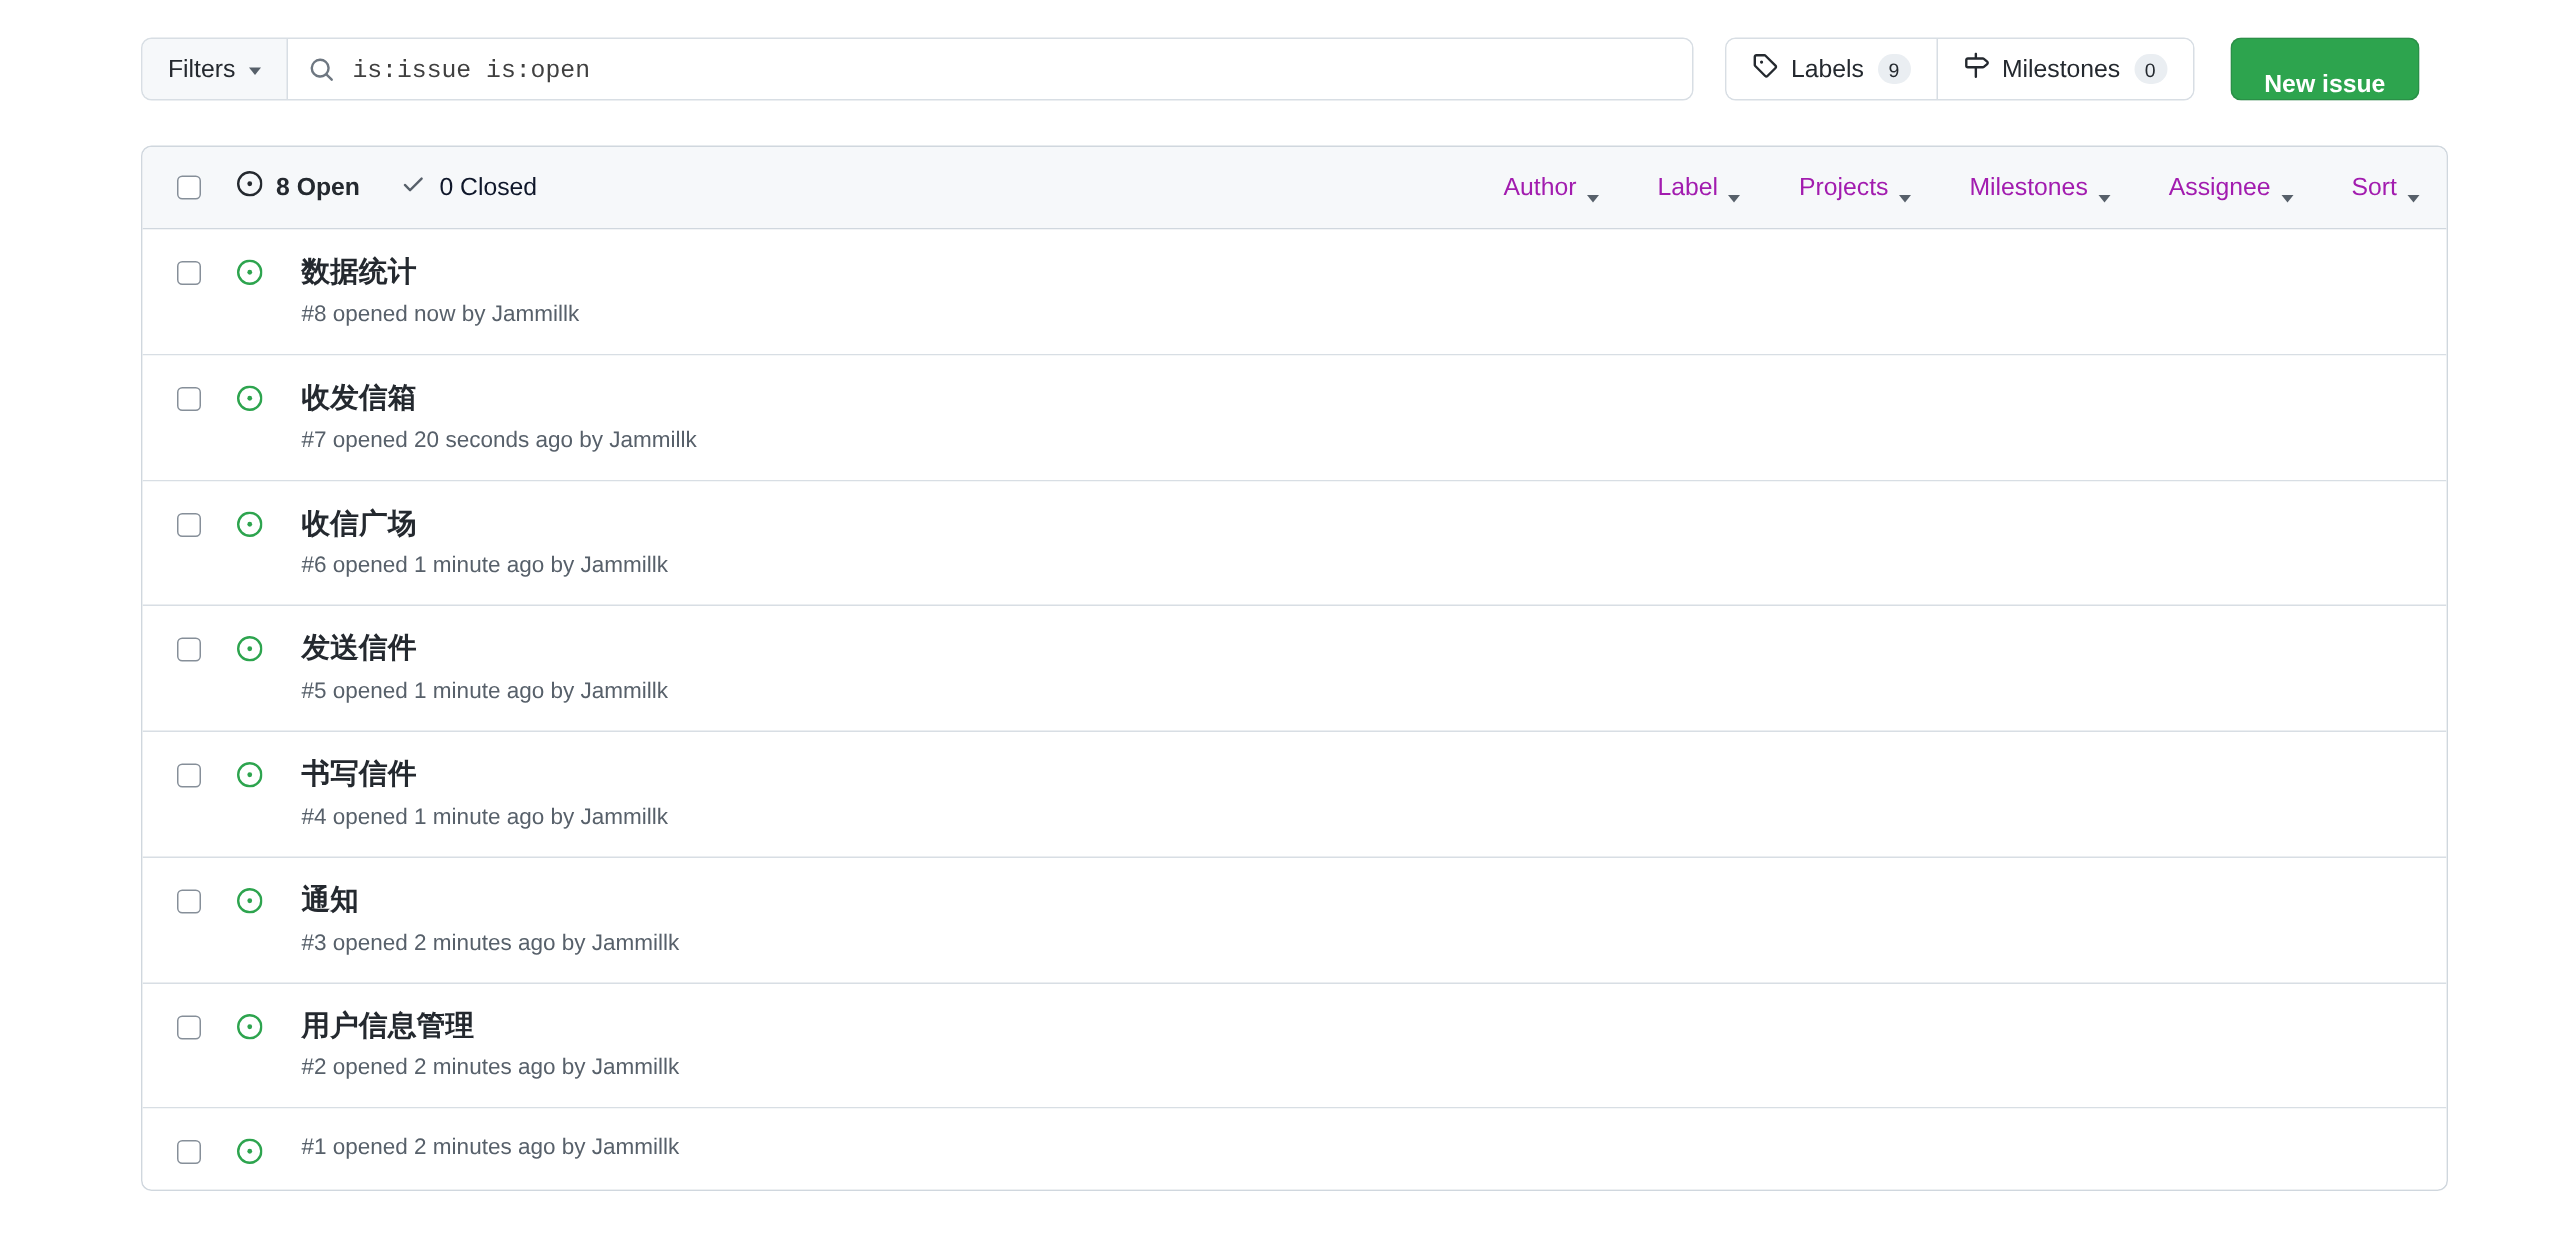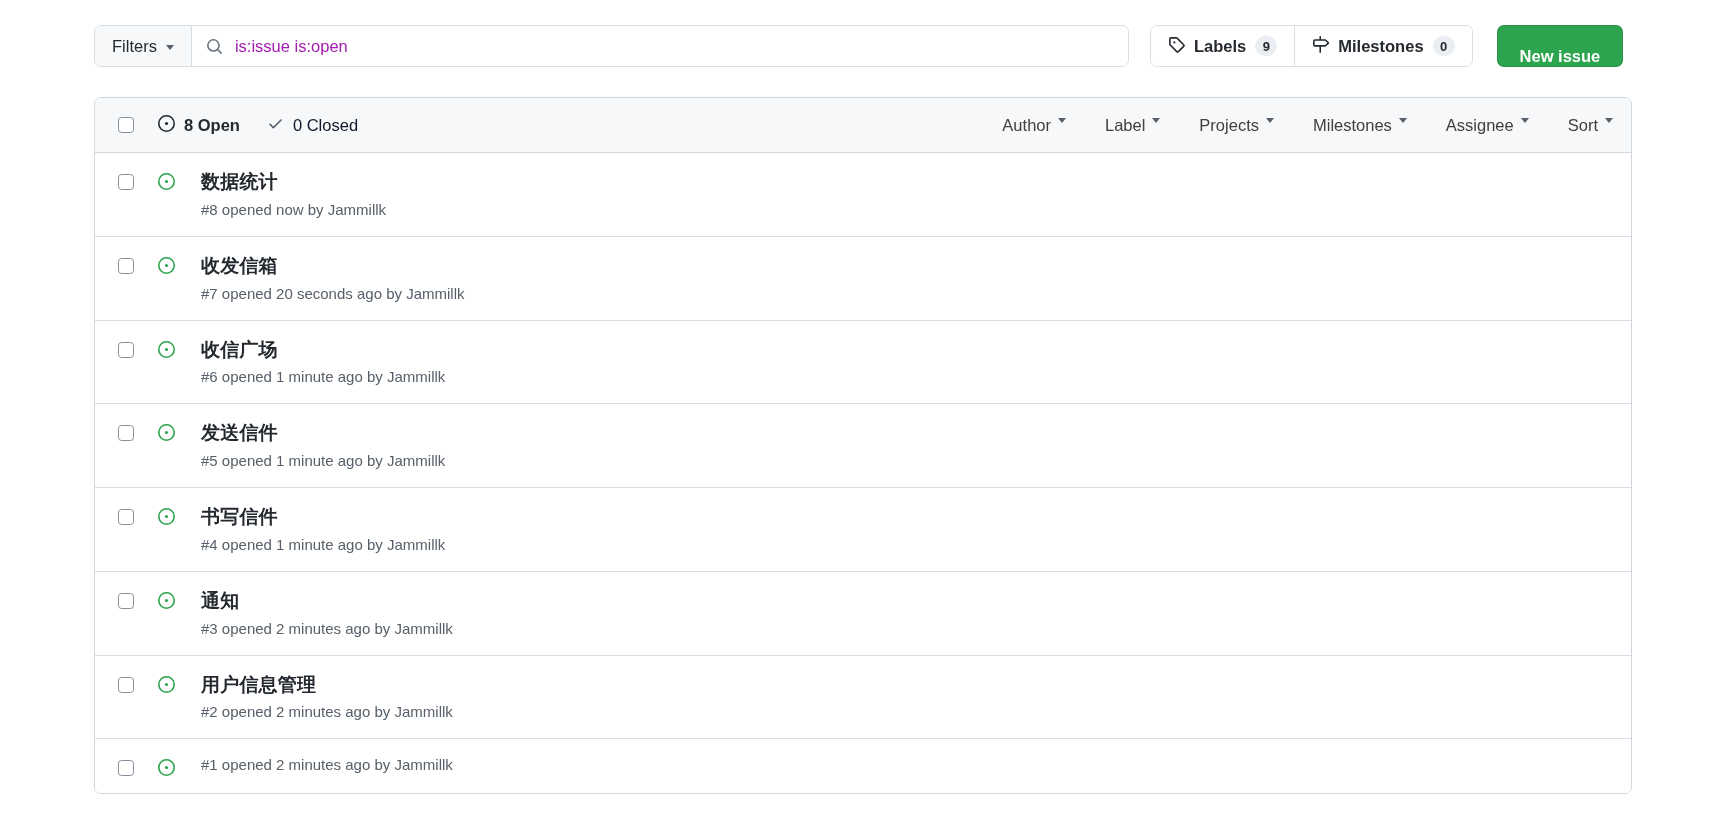--- a/index.html
+++ b/index.html
@@ -53,37 +53,36 @@
     flex: 1;
     display: flex; align-items: center; gap: 12px;
     padding: 0 14px;
     background: #ffffff;
     cursor: text;
   }
   .search-field .sicon { flex: none; display:flex; }
   .search-input {
     border: 0; outline: 0;
     background: transparent;
-    font-family: Liberation Sans, sans-serif;
+    font-family: Liberation Mono, monospace;
     font-size: 16.5px;
-    color: #a21caf;
+    color: #404040;
     width: 100%;
     padding: 0;
   }
 
   .spacer { width: 21px; flex: none; }
 
   
   .seg-group {
     display: flex; height: 42px;
     border: 1px solid #d8dee4;
     border-radius: 7px;
     overflow: hidden;
     background: #fff;
-    font-weight: bold;
   }
   .seg-btn {
     display: flex; align-items: center; gap: 9px;
     padding: 0 17px;
     font-size: 16.5px; color: #24292f;
     background:#fff;
     cursor: pointer;
     white-space: nowrap;
   }
   .seg-btn + .seg-btn { border-left: 1px solid #d8dee4; }
@@ -143,22 +142,22 @@
     margin: 0;
   }
   .cb:checked { background:#0969da; border-color:#0969da; }
   .state-counts { display:flex; align-items:center; gap: 27px; margin-left: 24px; }
   .state-item { display:flex; align-items:center; gap: 9px; font-size: 16.5px; white-space:nowrap; }
   .state-open { color:#24292f; font-weight: bold; }
   .state-closed { color:#0f172a; }
 
   .hdr-filters { margin-left: auto; display:flex; align-items:center; gap: 39px; }
   .hdr-filter {
-    display:flex; align-items:flex-start; gap: 7px;
-    font-size: 16.5px; color: #404040;
+    display:flex; align-items:flex-end; gap: 7px;
+    font-size: 16.5px; color: #a21caf;
     cursor: pointer; white-space: nowrap;
   }
 
   
   .issue-row {
     display: flex;
     align-items: flex-start;
     padding: 17px 18px 17px 23px;
     border-bottom: 1px solid #d8dee4;
     background: #fff;

